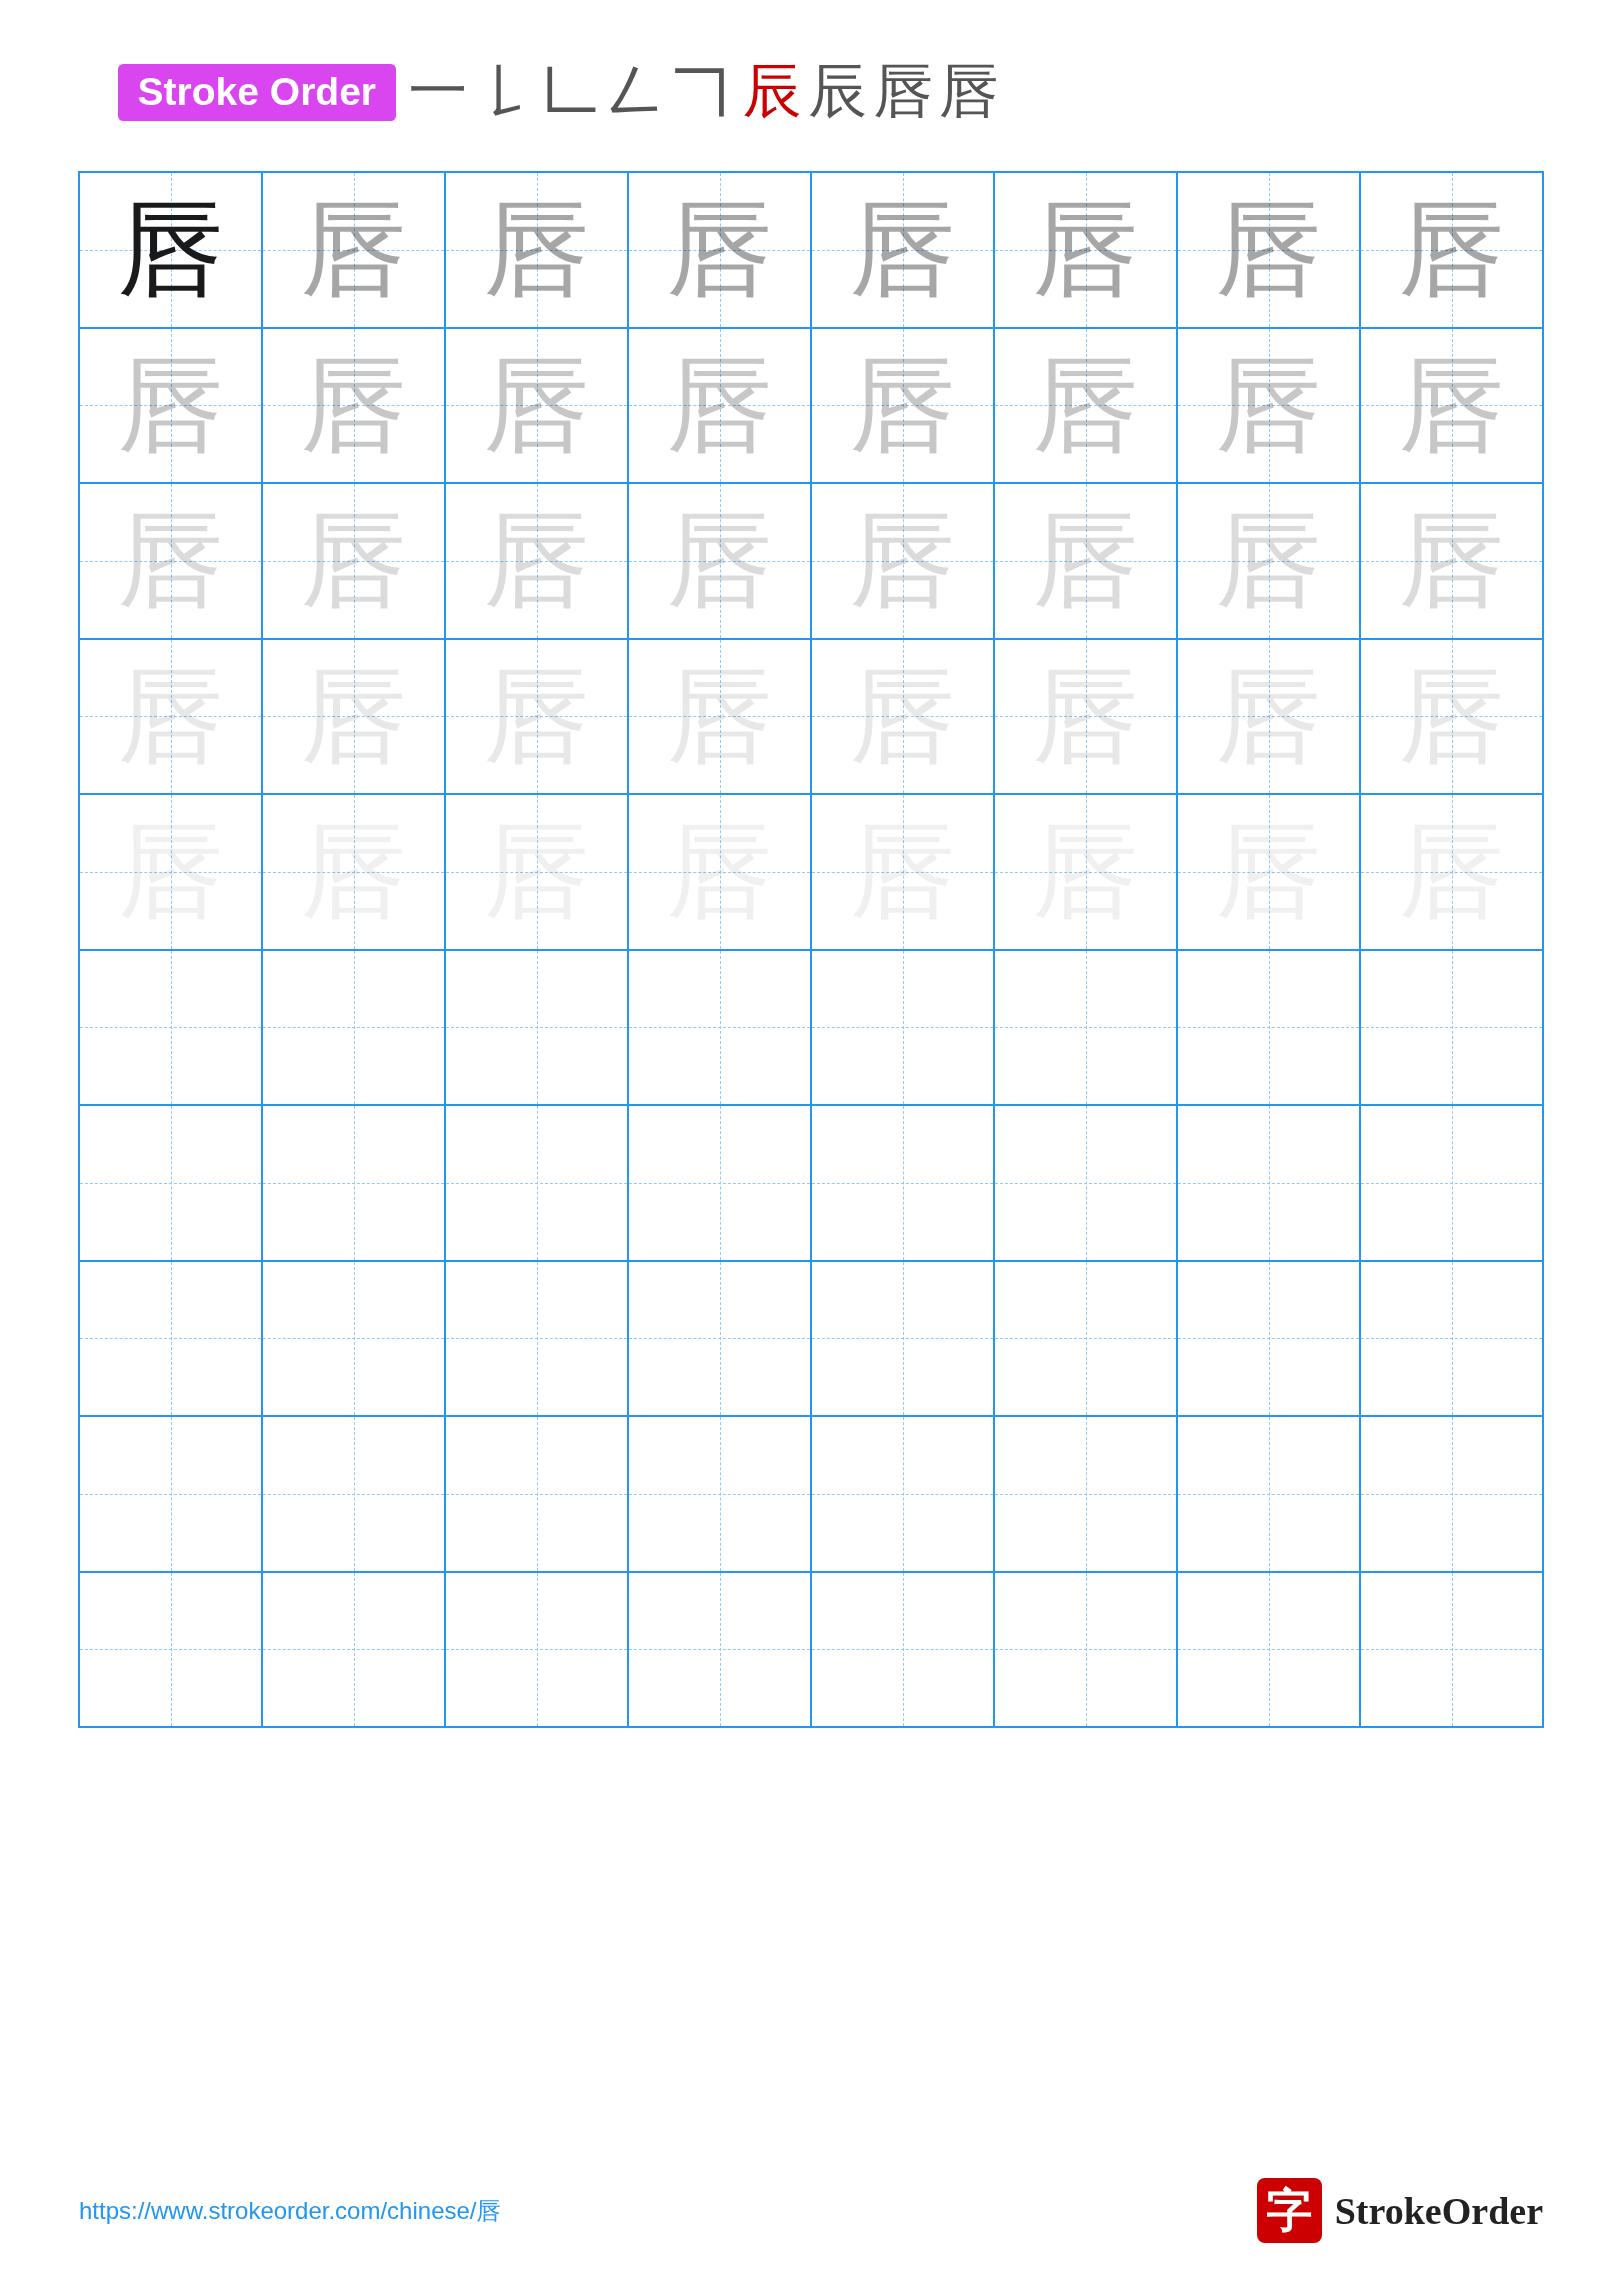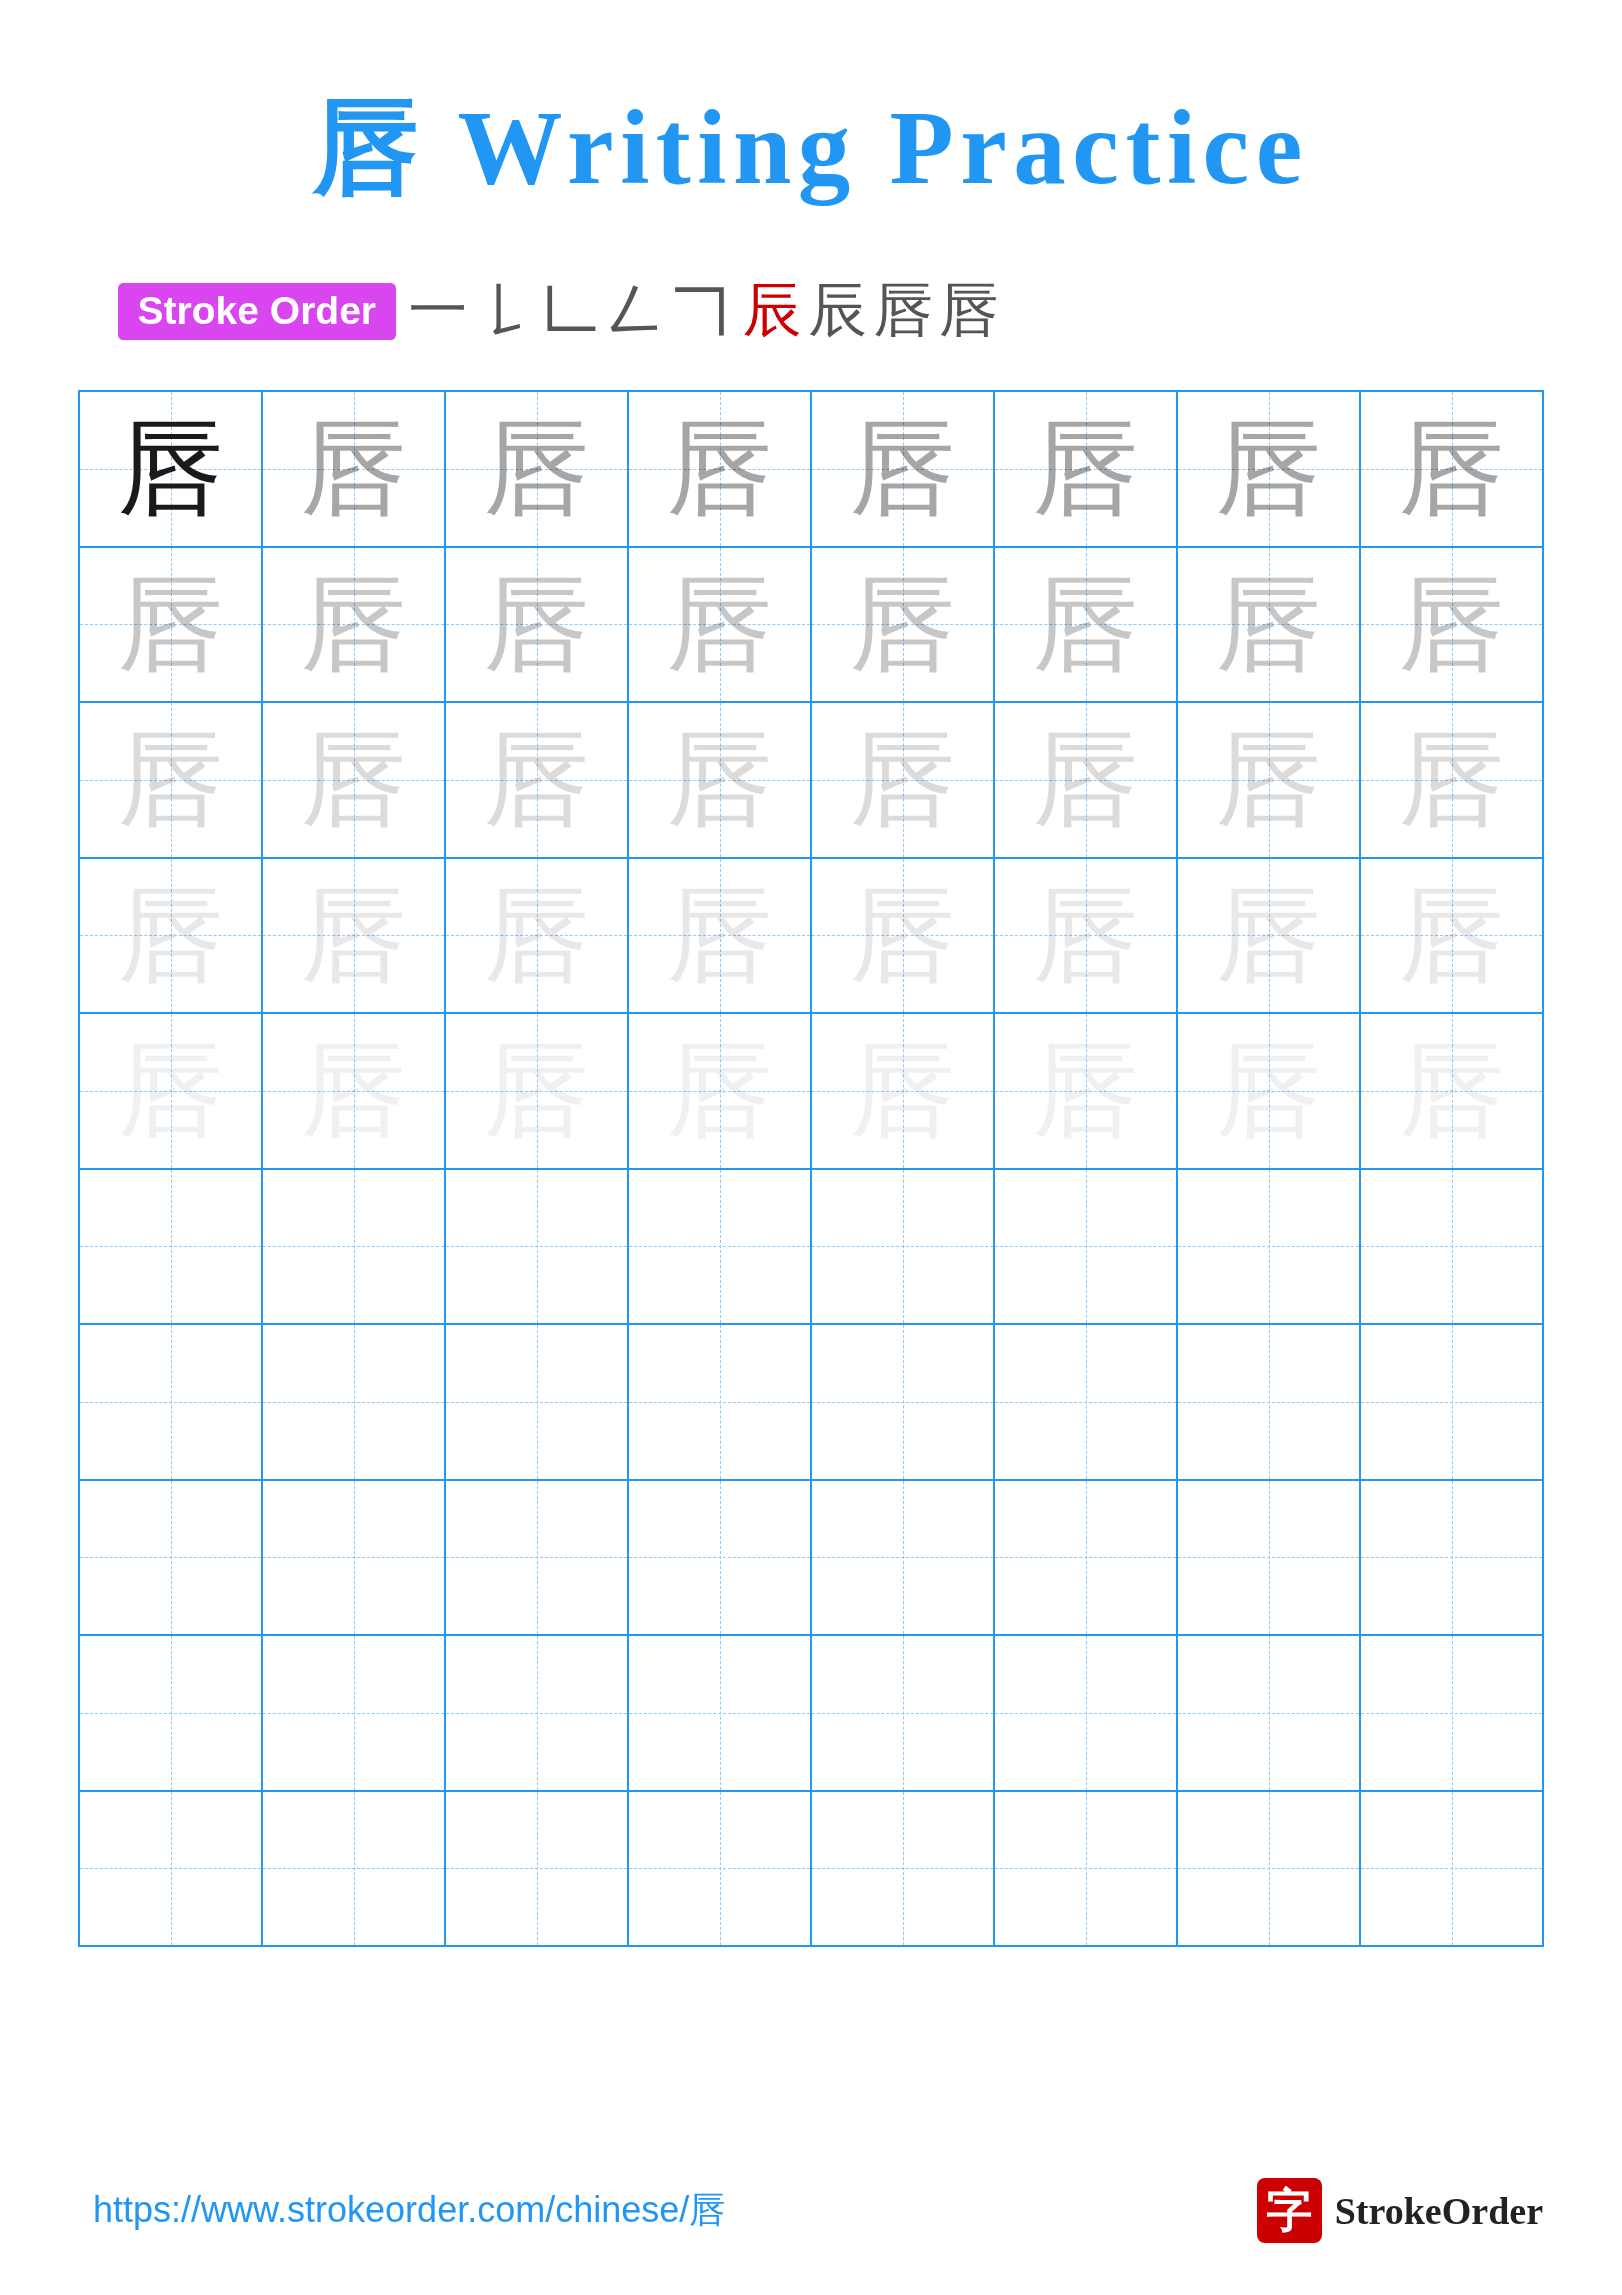--- a/index.html
+++ b/index.html
@@ -134,23 +134,22 @@
       bottom: 52px;
       left: 79px;
       right: 79px;
       display: flex;
       align-items: center;
       justify-content: space-between;
     }
 
     .footer-url {
       color: #2196F3;
-      font-size: 36px;
+      font-size: 24px;
       font-family: Arial, sans-serif;
-      margin-left: 14px;
     }
 
     .footer-logo {
       display: flex;
       align-items: center;
       gap: 13px;
     }
 
     .footer-logo-icon {
       width: 65px;
@@ -170,21 +169,20 @@
       font-weight: bold;
       color: #222;
       font-family: Liberation Serif, serif;
     }
   </style>
 </head>
 <body>
 
 <div class="page">
 
-  <div class="title">唇 Writing Practice</div>
 
   <div class="stroke-order-row">
     <div class="stroke-order-badge">Stroke Order</div>
     <div class="stroke-sequence">
       <span class="stroke-seq-char">一</span>
       <span class="stroke-seq-char">𠄌</span>
       <span class="stroke-seq-char">𠃊</span>
       <span class="stroke-seq-char">𠃋</span>
       <span class="stroke-seq-char">𠃍</span>
       <span class="stroke-seq-char">𠃎</span>

